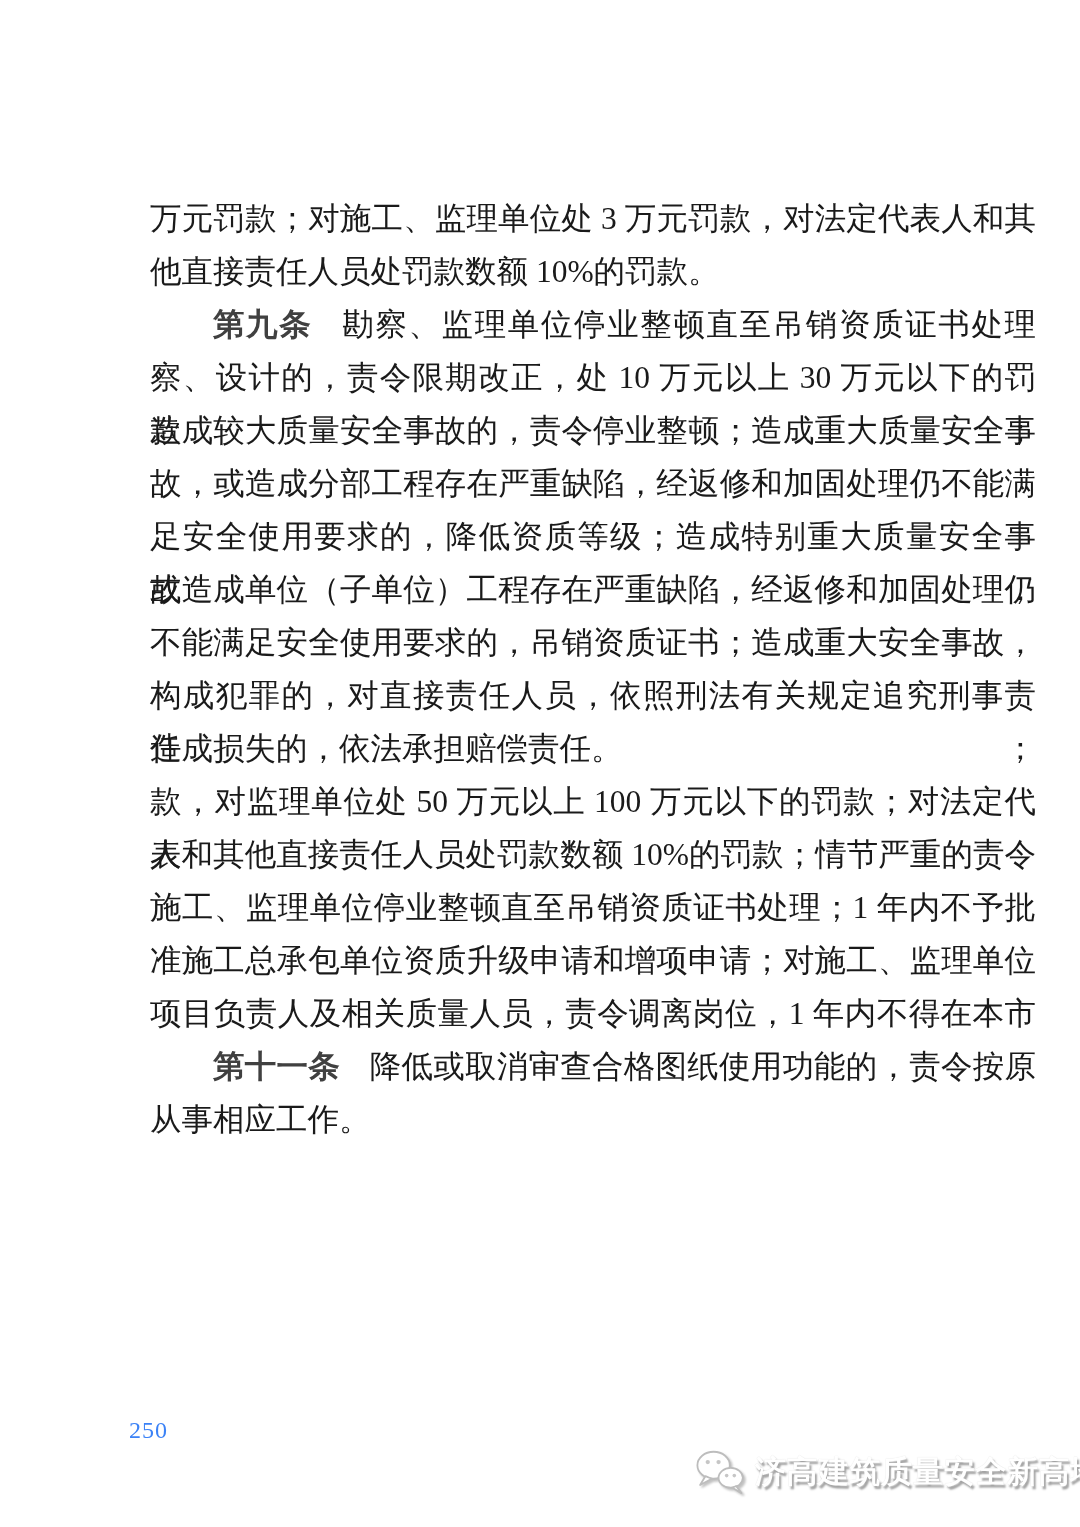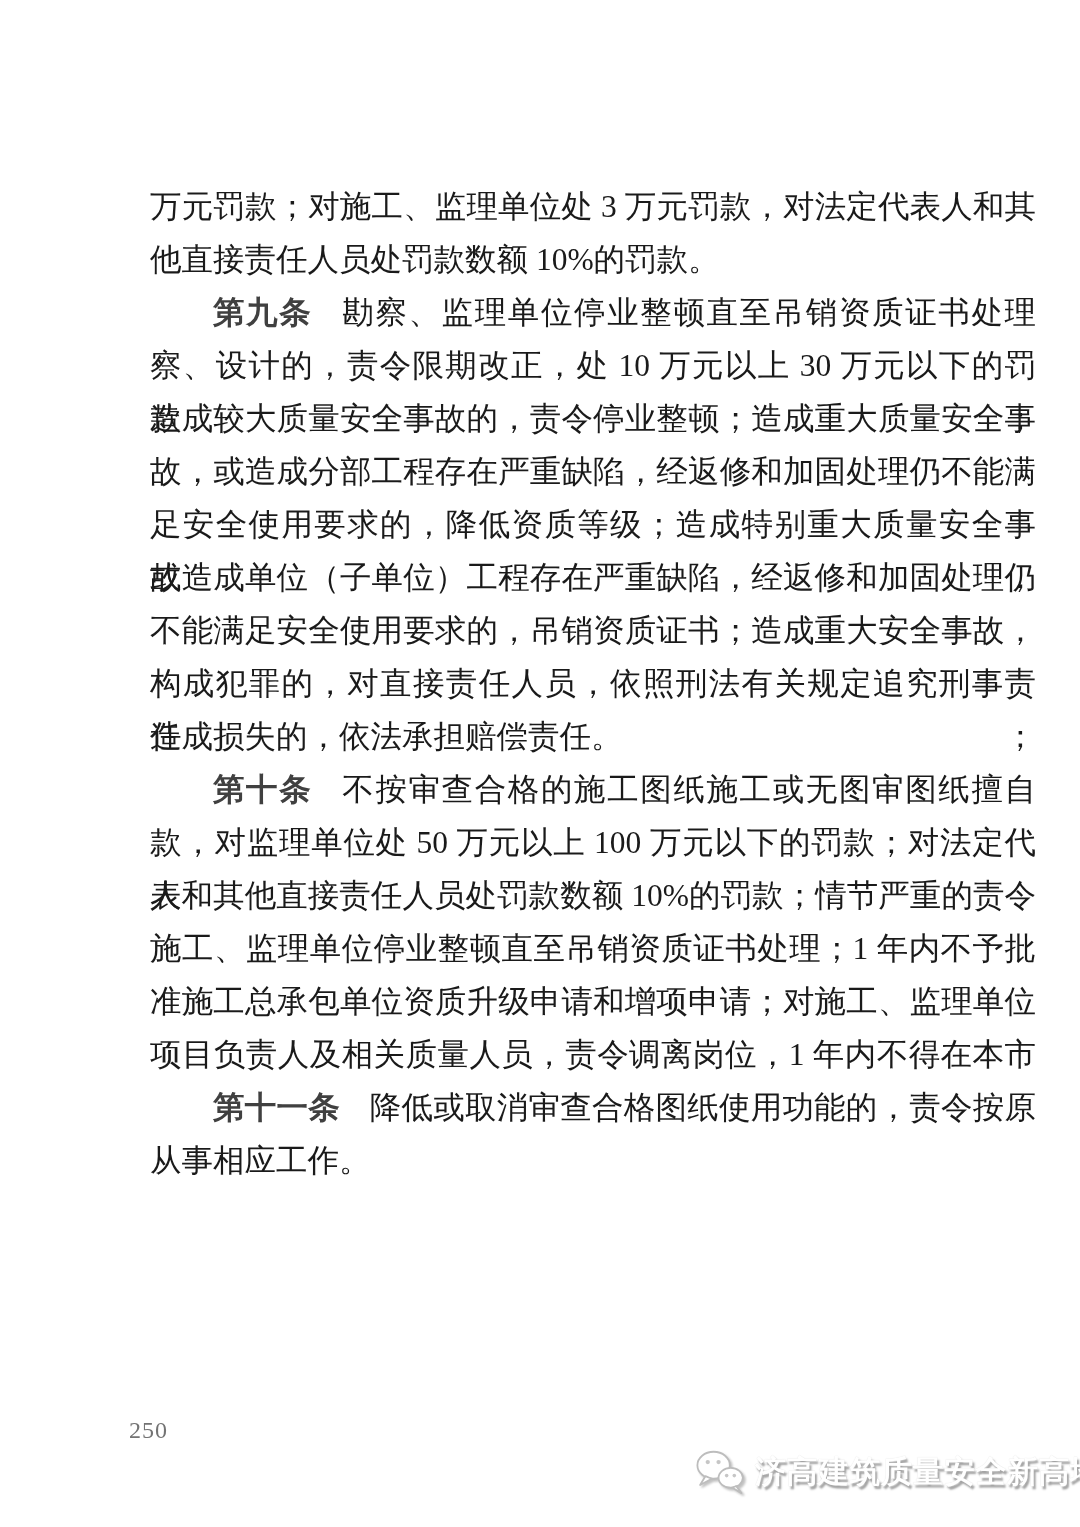--- a/index.html
+++ b/index.html
@@ -16,21 +16,21 @@
     font-family: "Liberation Serif", "DejaVu Serif", serif;
   }
   .page {
     position: absolute;
     inset: 0;
     background: #ffffff;
   }
   .content {
     position: absolute;
     left: 150px;
-    top: 180px;
+    top: 192px;
     width: 886px;
     color: #1a1a1a;
     font-size: 31.5px;
   }
   .line {
     height: 53px;
     line-height: 53px;
     text-align: justify;
     text-align-last: left;
     white-space: normal;
@@ -44,21 +44,21 @@
   .article-no {
     font-weight: 700;
     color: #404040;
     margin-right: 0.95em;
   }
   .page-number {
     position: absolute;
     left: 129px;
     top: 1417px;
     font-size: 24px;
-    color: #737373;
+    color: #3b82f6;
     letter-spacing: 1px;
   }
   .watermark {
     position: absolute;
     left: 692px;
     top: 1448px;
     display: flex;
     align-items: center;
     gap: 9px;
   }
@@ -86,21 +86,20 @@
       <div class="line"><span>他直接责任人员处罚款数额 10%的罚款。</span></div>
       <div class="line fill indent"><span class="article-no">第九条</span><span>勘察、监理单位停业整顿直至吊销资质证书处理</span></div>
       <div class="line fill"><span>察、设计的，责令限期改正，处 10 万元以上 30 万元以下的罚款；</span></div>
       <div class="line fill"><span>造成较大质量安全事故的，责令停业整顿；造成重大质量安全事</span></div>
       <div class="line fill"><span>故，或造成分部工程存在严重缺陷，经返修和加固处理仍不能满</span></div>
       <div class="line fill"><span>足安全使用要求的，降低资质等级；造成特别重大质量安全事故，</span></div>
       <div class="line fill"><span>或造成单位（子单位）工程存在严重缺陷，经返修和加固处理仍</span></div>
       <div class="line fill"><span>不能满足安全使用要求的，吊销资质证书；造成重大安全事故，</span></div>
       <div class="line fill"><span>构成犯罪的，对直接责任人员，依照刑法有关规定追究刑事责任；</span></div>
       <div class="line"><span>造成损失的，依法承担赔偿责任。</span></div>
-      <div class="line fill indent"><span class="article-no">第十条</span><span>不按审查合格的施工图纸施工或无图审图纸擅自</span></div>
       <div class="line fill"><span>款，对监理单位处 50 万元以上 100 万元以下的罚款；对法定代表</span></div>
       <div class="line fill"><span>人和其他直接责任人员处罚款数额 10%的罚款；情节严重的责令</span></div>
       <div class="line fill"><span>施工、监理单位停业整顿直至吊销资质证书处理；1 年内不予批</span></div>
       <div class="line fill"><span>准施工总承包单位资质升级申请和增项申请；对施工、监理单位</span></div>
       <div class="line fill"><span>项目负责人及相关质量人员，责令调离岗位，1 年内不得在本市</span></div>
       <div class="line fill indent"><span class="article-no">第十一条</span><span>降低或取消审查合格图纸使用功能的，责令按原</span></div>
       <div class="line"><span>从事相应工作。</span></div>
     </div>
 
   <div class="page-number">250</div>

